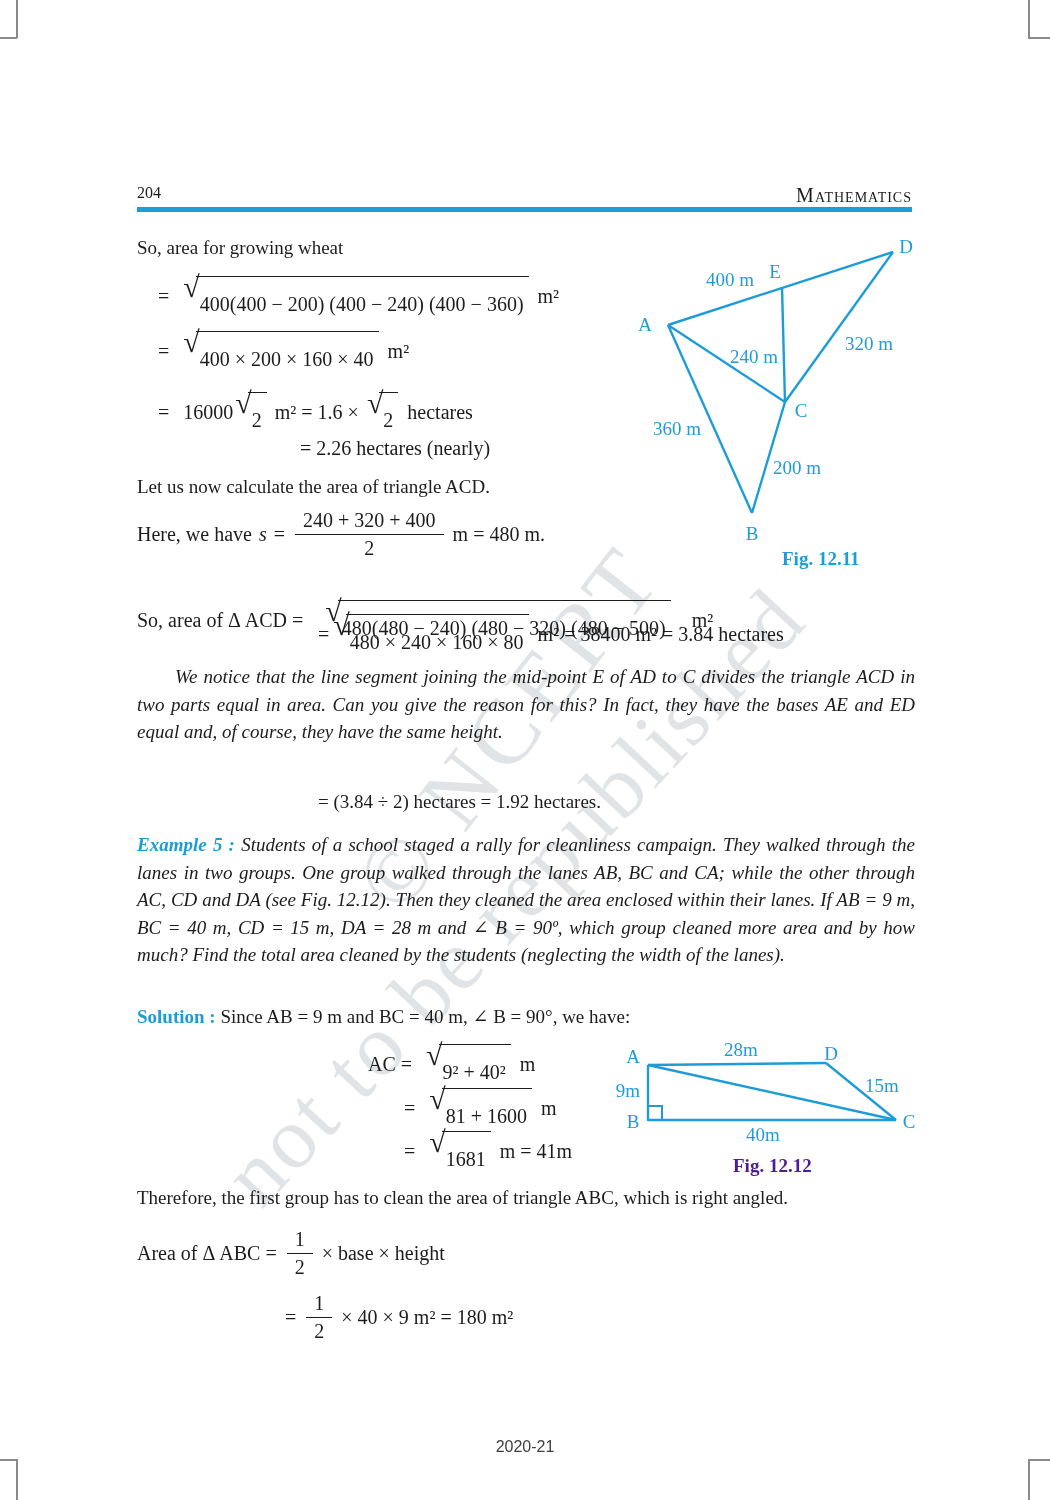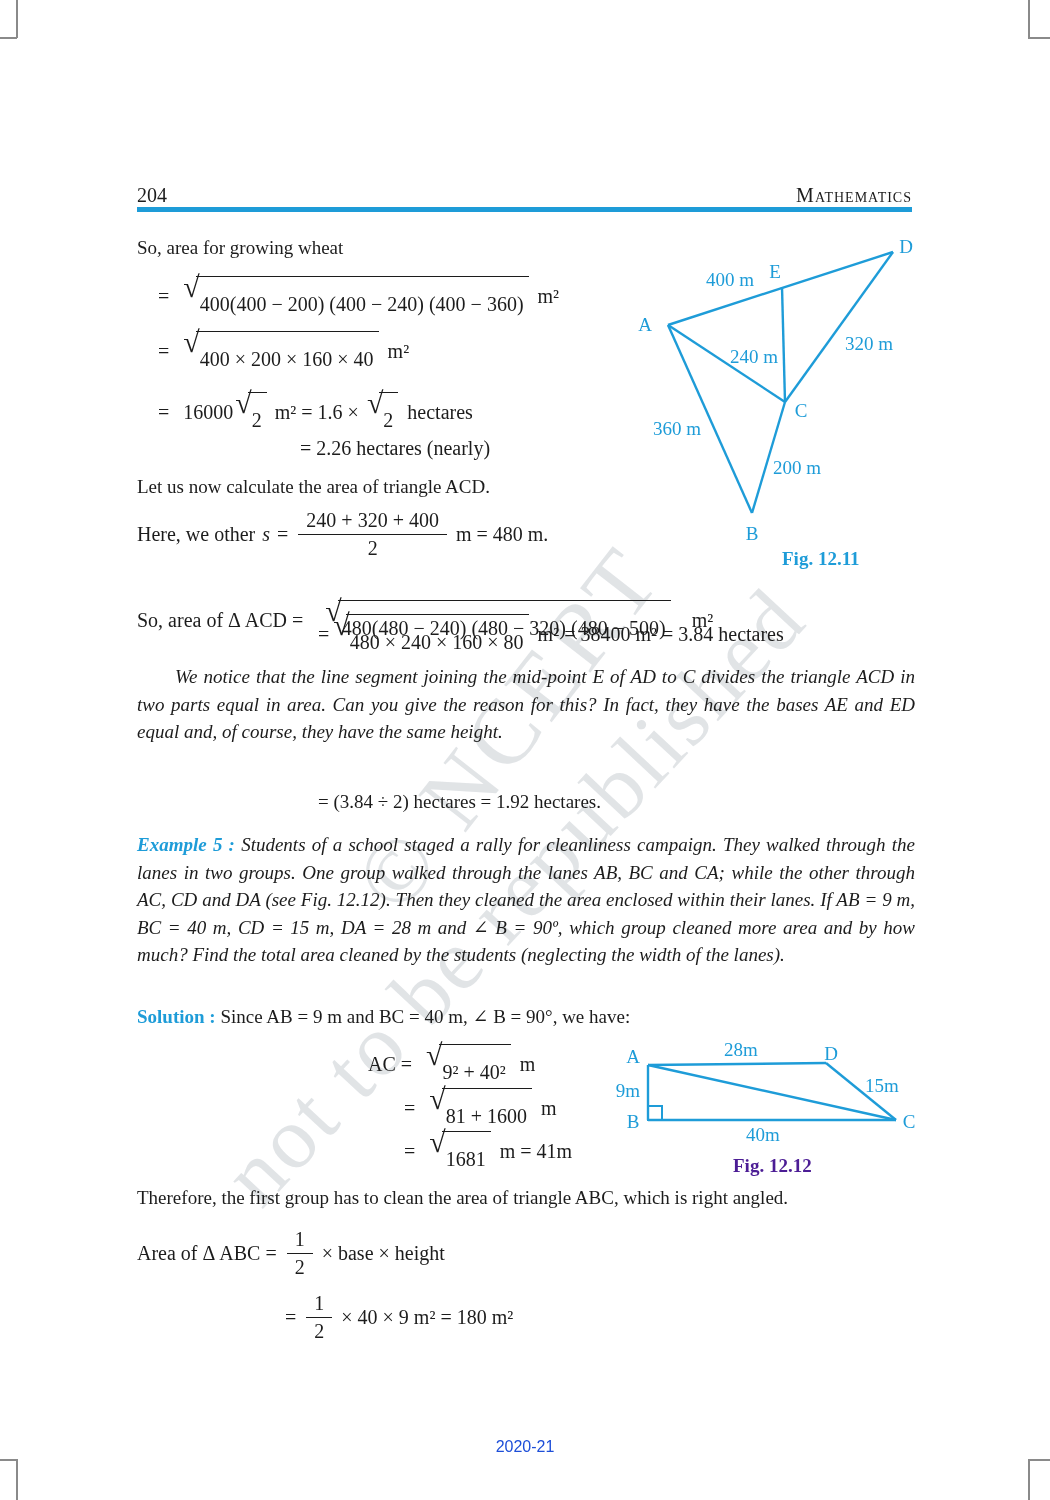--- a/index.html
+++ b/index.html
@@ -5,21 +5,21 @@
   html,body { margin:0; padding:0; background:#e8e8e8; }
   .page {
     position:relative; width:1050px; height:1500px; margin:0 auto;
     background:#ffffff; overflow:hidden;
     font-family:"Liberation Serif","DejaVu Serif",serif;
     color:#1c1c1c; font-size:19px;
   }
   
   .cm { position:absolute; background:#8a8a8a; }
   
-  .page-num { position:absolute; left:137px; top:184px; font-size:20px; }
+  .page-num { position:absolute; left:137px; top:184px; font-size:16px; }
   .header-right { position:absolute; right:138px; top:184px; font-size:20px;
     font-variant:small-caps; letter-spacing:1px; display:inline-block; }
   .header-rule { position:absolute; left:137px; top:207px; width:775px; height:5px; }
   
   .wm { position:absolute; white-space:nowrap; color:#c9ced3; opacity:0.55;
         font-size:92px; letter-spacing:6px; transform-origin:0 50%; }
   .wm1 { left:375px; top:845px; transform:rotate(-52deg); }
   .wm2 { left:240px; top:1140px; transform:rotate(-47deg); font-size:88px; letter-spacing:3px; }
   
   .blk { position:absolute; }
@@ -37,21 +37,21 @@
   .sq { display:inline-flex; align-items:flex-start; }
   .sq .sign { font-size:1.5em; line-height:1; margin-right:-4px; transform:translateY(-0.14em); }
   .sq .rad { border-top:1.8px solid currentColor; padding:16px 5px 0 4px; }
   
   .frac { display:inline-block; text-align:center; vertical-align:middle; }
   .frac .num { display:block; padding:0 8px 2px 8px; }
   .frac .den { display:block; border-top:1.8px solid currentColor; padding:2px 8px 0 8px; }
   
   .figcap { position:absolute; font-weight:bold; font-size:19px; }
   .footer { position:absolute; left:0; top:1438px; width:1050px; text-align:center;
-    font-family:"Liberation Sans","DejaVu Sans",sans-serif; font-size:16px; color:#1d4ed8; }
+    font-family:"Liberation Sans","DejaVu Sans",sans-serif; font-size:16px; color:#404040; }
   svg { position:absolute; }
   svg text { font-family:"Liberation Serif","DejaVu Serif",serif; font-size:19px; }
 </style>
 </head>
 <body>
 
 <div class="page">
 
   <div class="cm" style="left:16px;top:0;width:2px;height:38px;"></div>
   <div class="cm" style="left:0;top:37px;width:17px;height:2px;"></div>
@@ -102,21 +102,21 @@
         <span class="rad">2</span>
       </span>
     <span class="after">hectares</span>
   </div>
 
   <div class="blk" style="left:300px;top:437px;font-size:20px;">= 2.26 hectares (nearly)</div>
 
   <div class="blk" style="left:137px;top:476px;">Let us now calculate the area of triangle ACD.</div>
 
   <div class="eqrow" style="left:137px;top:509px;">
-    <span>Here, we other</span>
+    <span>Here, we have</span>
     <span class="italic" style="margin:0 7px;">s</span>
     <span style="margin-right:10px;">=</span>
     <span class="frac">
       <span class="num">240 + 320 + 400</span>
       <span class="den">2</span>
     </span>
     <span class="after">m = 480 m.</span>
   </div>
 
   <div class="eqrow" style="left:137px;top:600px;gap:12px;">

